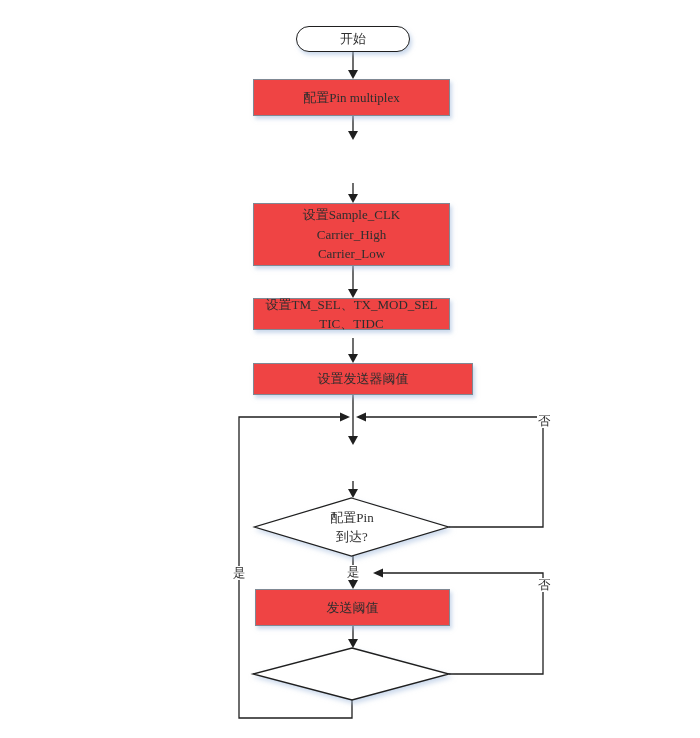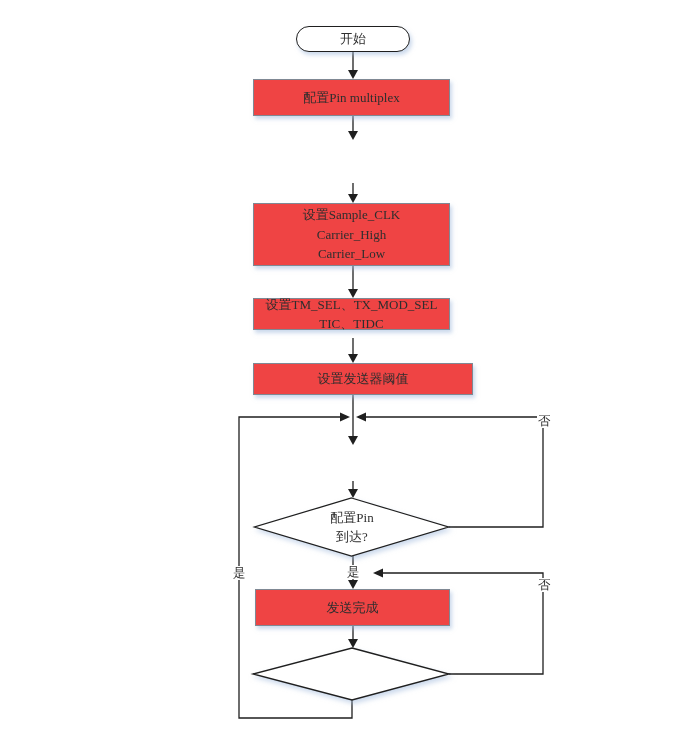--- a/index.html
+++ b/index.html
@@ -78,21 +78,21 @@
   <div class="node rect" style="left:240px;top:203px;width:197px;height:63px">设置Sample_CLK
 Carrier_High
 Carrier_Low</div>
 
   <div class="node rect" style="left:240px;top:298px;width:197px;height:32px">设置TM_SEL、TX_MOD_SEL
 TIC、TIDC</div>
 
   <div class="node rect" style="left:240px;top:363px;width:220px;height:32px">设置发送器阈值</div>
 
 
-  <div class="node rect" style="left:242px;top:589px;width:195px;height:37px">发送完成</div>
+  <div class="node rect" style="left:242px;top:589px;width:195px;height:37px">发送阈值</div>
 
   <div class="node dlabel" style="left:289px;top:506px;width:100px;height:42px">配置Pin
 到达?</div>
 
 
   <div class="blabel" style="left:524px;top:414px">否</div>
 
   <div class="blabel" style="left:524px;top:578px">否</div>
 
   <div class="blabel" style="left:219px;top:566px">是</div>

